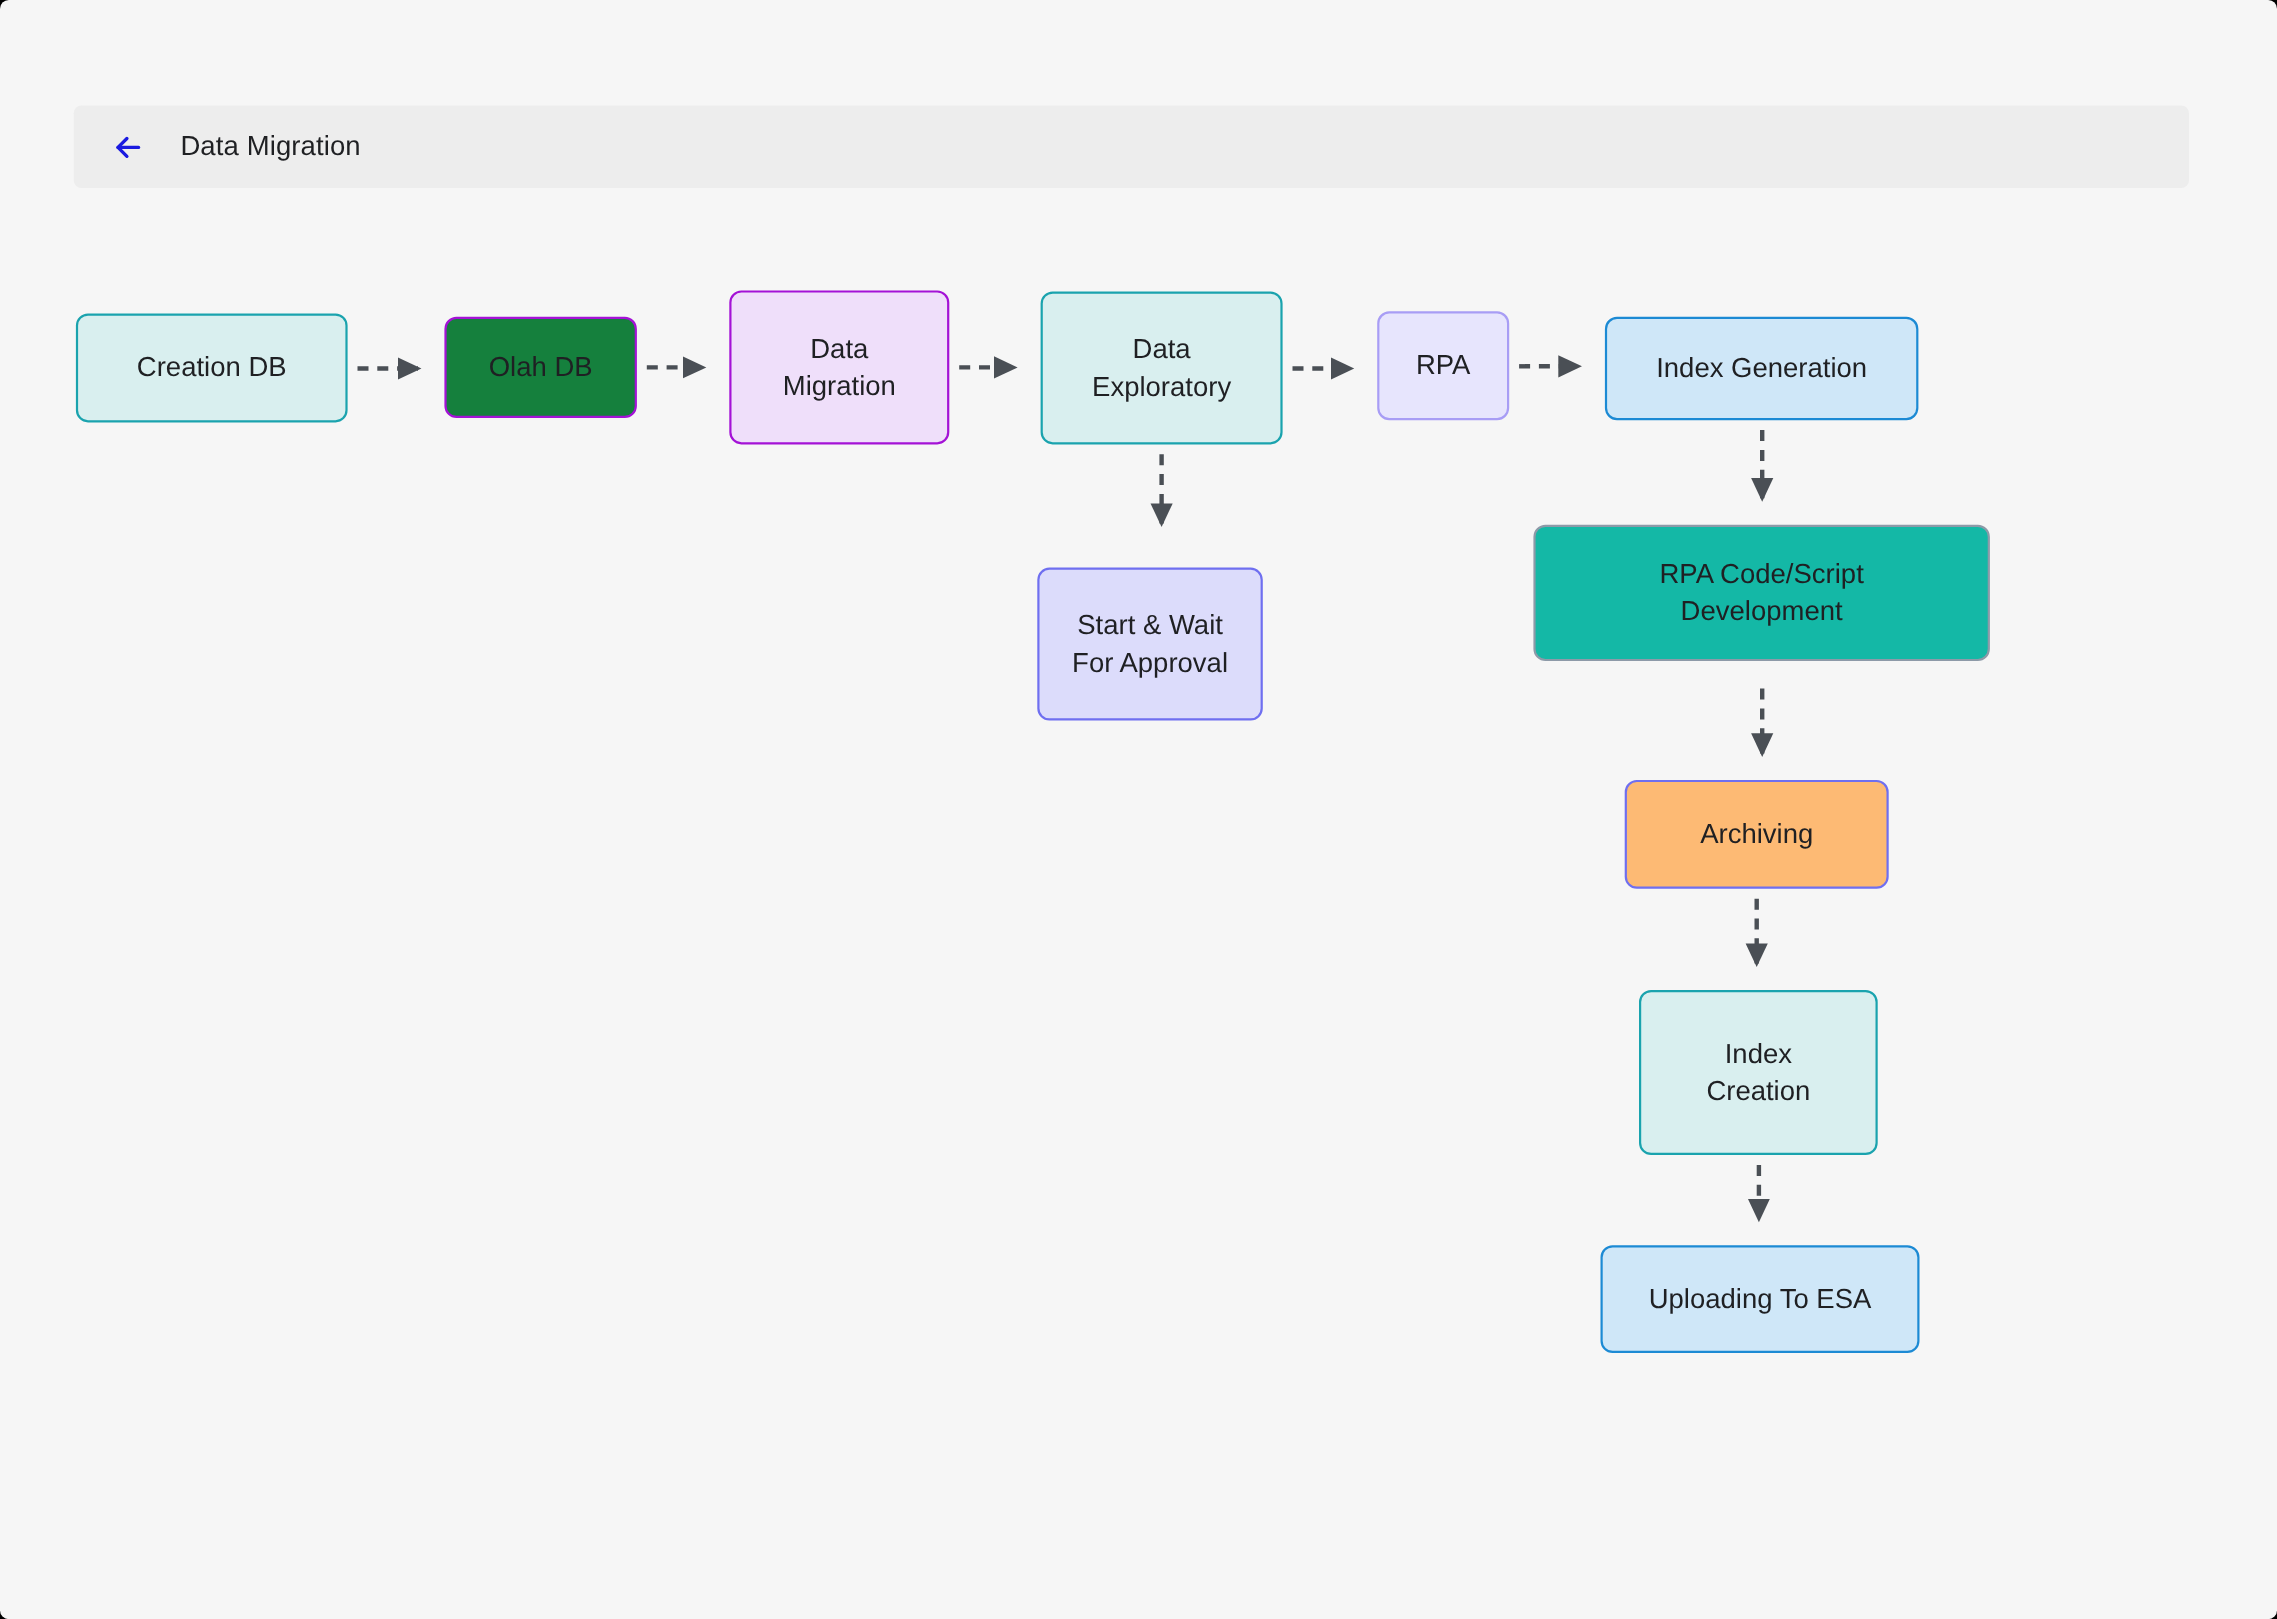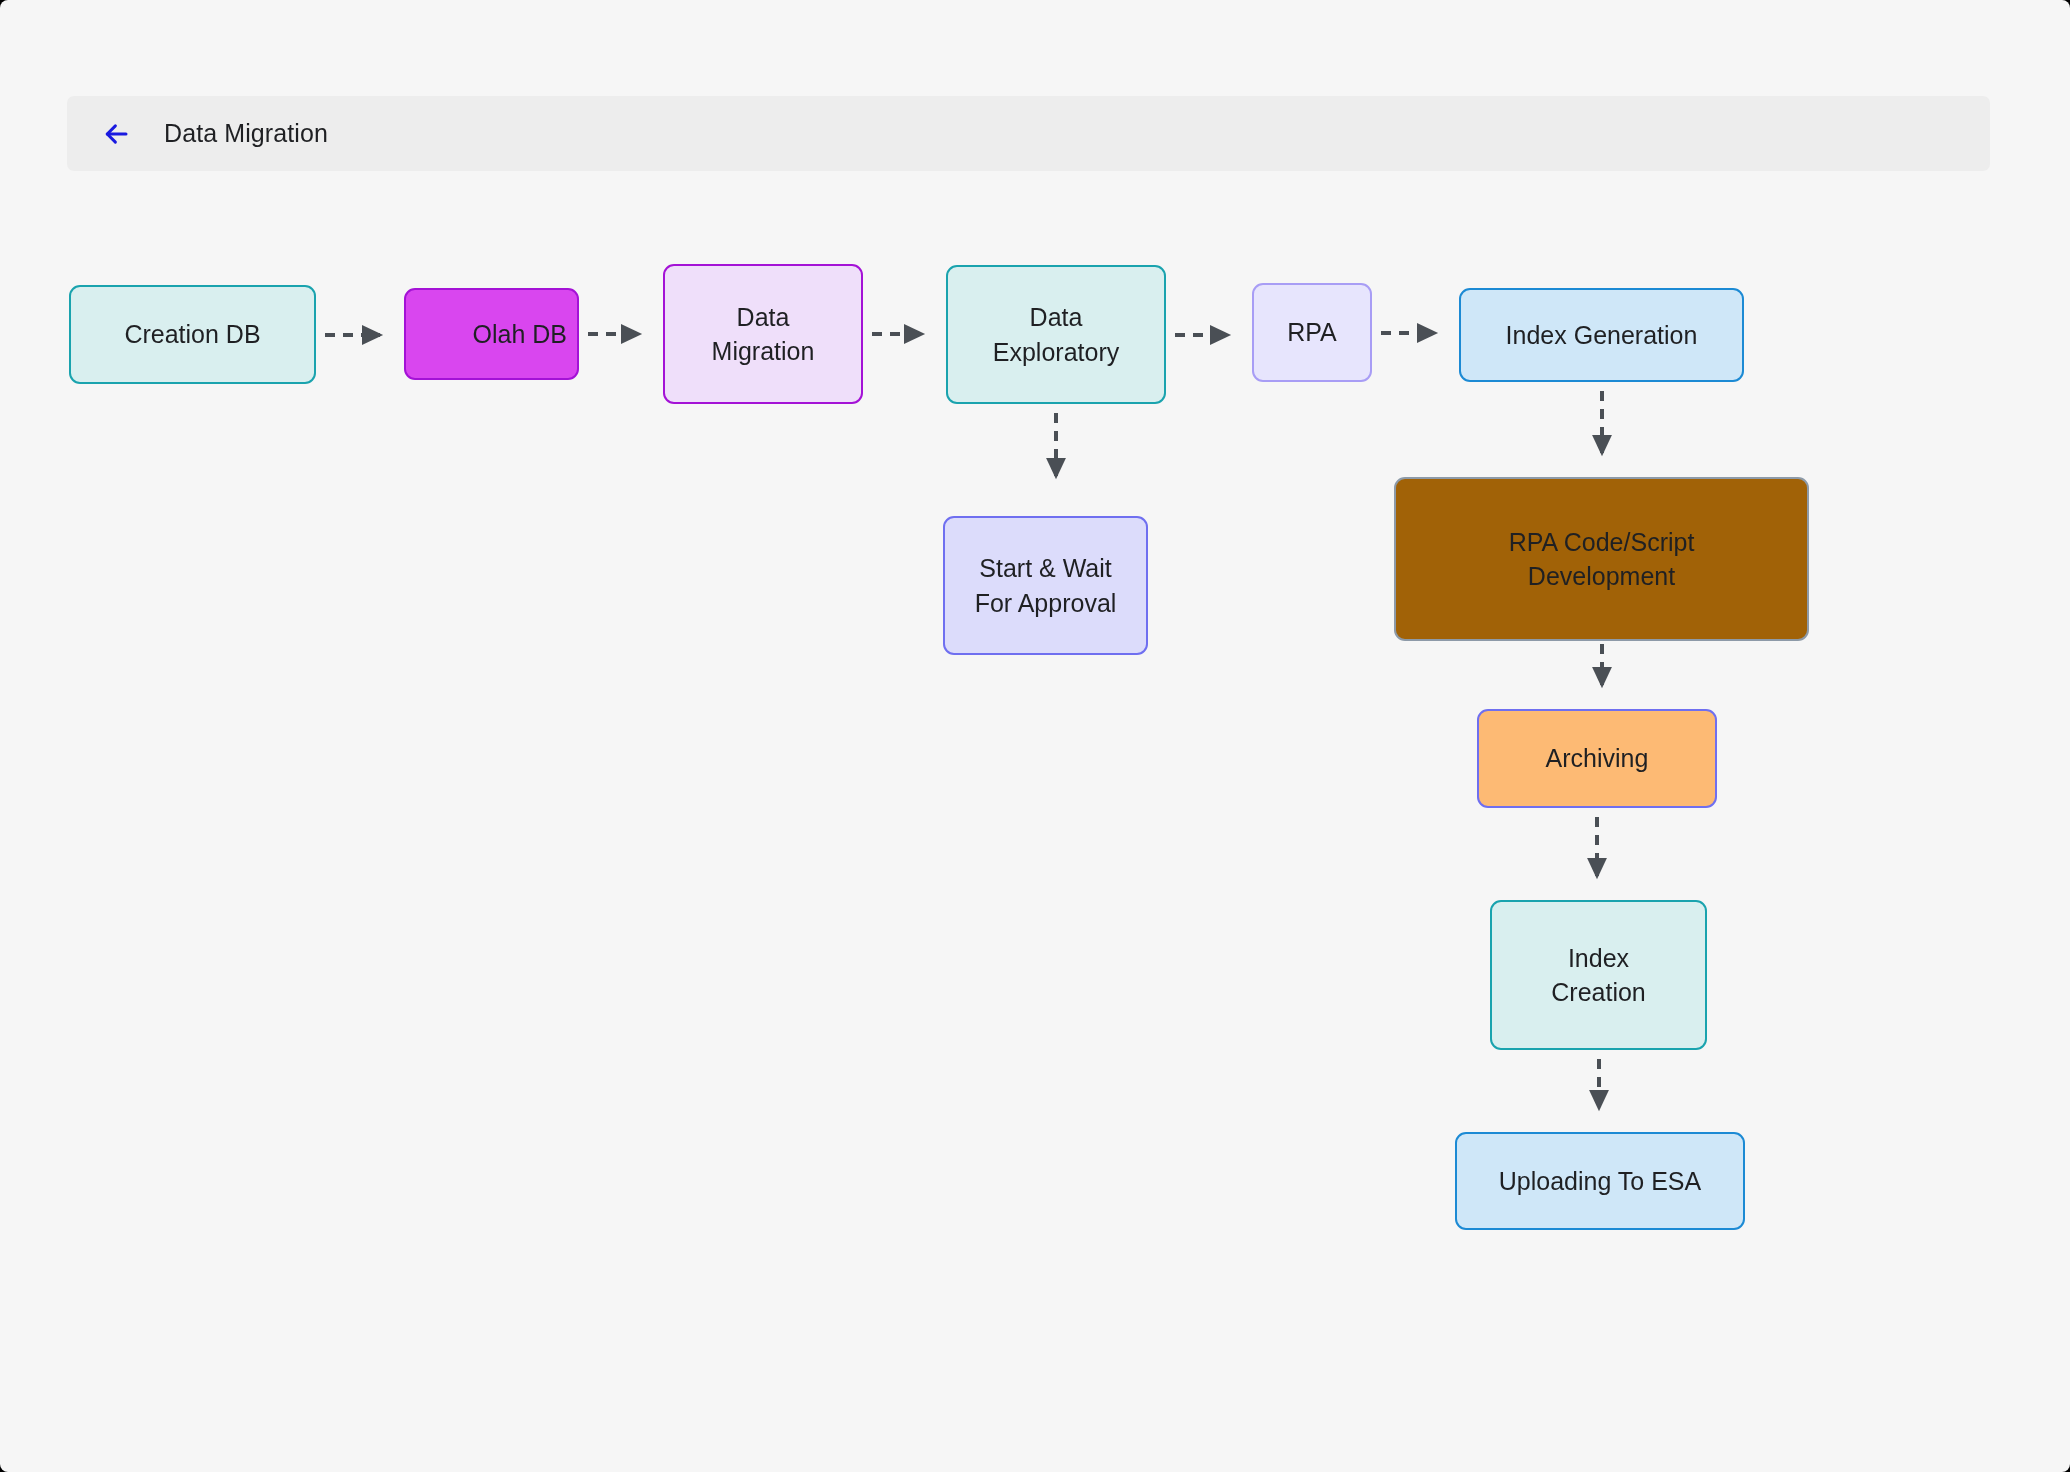--- a/index.html
+++ b/index.html
@@ -118,30 +118,30 @@
           <line x1="1381" y1="333" x2="1435" y2="333" stroke="#4a4f55" stroke-width="4" stroke-dasharray="10 8" marker-end="url(#arrowhead)"></line>
           <line x1="1056" y1="413" x2="1056" y2="476" stroke="#4a4f55" stroke-width="4" stroke-dasharray="10 8" marker-end="url(#arrowhead)"></line>
           <line x1="1602" y1="391" x2="1602" y2="453" stroke="#4a4f55" stroke-width="4" stroke-dasharray="10 8" marker-end="url(#arrowhead)"></line>
           <line x1="1602" y1="626" x2="1602" y2="685" stroke="#4a4f55" stroke-width="4" stroke-dasharray="10 8" marker-end="url(#arrowhead)"></line>
           <line x1="1597" y1="817" x2="1597" y2="876" stroke="#4a4f55" stroke-width="4" stroke-dasharray="10 8" marker-end="url(#arrowhead)"></line>
           <line x1="1599" y1="1059" x2="1599" y2="1108" stroke="#4a4f55" stroke-width="4" stroke-dasharray="10 8" marker-end="url(#arrowhead)"></line>
         </g>
     </svg>
     <div id="nodes-layer">
         <div class="node t-teal" style="left: 69px; top: 285px; width: 247px; height: 99px; background: rgb(217, 239, 239); border-color: rgb(26, 163, 174);"><span class="node-label">Creation DB</span></div>
-        <div class="node t-purple" style="left: 404px; top: 288px; width: 175px; height: 92px; background: #d946ef; border-color: rgb(164, 18, 214); justify-content: flex-end;"><span class="node-label">Olah DB</span></div>
+        <div class="node t-purple" style="left: 404px; top: 288px; width: 175px; height: 92px; background: #15803d; border-color: rgb(164, 18, 214);"><span class="node-label">Olah DB</span></div>
         <div class="node t-purple" style="left: 663px; top: 264px; width: 200px; height: 140px; background: rgb(239, 223, 250); border-color: rgb(164, 18, 214);"><span class="node-label">Data
 Migration</span></div>
         <div class="node t-teal" style="left: 946px; top: 265px; width: 220px; height: 139px; background: rgb(217, 239, 239); border-color: rgb(26, 163, 174);"><span class="node-label">Data
 Exploratory</span></div>
         <div class="node t-indigo-light" style="left: 1252px; top: 283px; width: 120px; height: 99px; background: rgb(231, 229, 253); border-color: rgb(168, 157, 245);"><span class="node-label">RPA</span></div>
         <div class="node t-blue" style="left: 1459px; top: 288px; width: 285px; height: 94px; background: rgb(207, 231, 248); border-color: rgb(28, 138, 212);"><span class="node-label">Index Generation</span></div>
         <div class="node t-indigo" style="left: 943px; top: 516px; width: 205px; height: 139px; background: rgb(220, 220, 251); border-color: rgb(111, 111, 240);"><span class="node-label">Start &amp; Wait
 For Approval</span></div>
-        <div class="node t-gray" style="left: 1394px; top: 477px; width: 415px; height: 164px; background: #a16207; border-color: rgb(141, 154, 168);"><span class="node-label">RPA Code/Script
+        <div class="node t-gray" style="left: 1394px; top: 477px; width: 415px; height: 124px; background: #14b8a6; border-color: rgb(141, 154, 168);"><span class="node-label">RPA Code/Script
 Development</span></div>
         <div class="node t-indigo" style="left: 1477px; top: 709px; width: 240px; height: 99px; background: #fdba74; border-color: rgb(111, 111, 240);"><span class="node-label">Archiving</span></div>
         <div class="node t-teal" style="left: 1490px; top: 900px; width: 217px; height: 150px; background: rgb(217, 239, 239); border-color: rgb(26, 163, 174);"><span class="node-label">Index
 Creation</span></div>
         <div class="node t-blue" style="left: 1455px; top: 1132px; width: 290px; height: 98px; background: rgb(207, 231, 248); border-color: rgb(28, 138, 212);"><span class="node-label">Uploading To ESA</span></div>
       </div>
   </div>
 
 </div>
 

